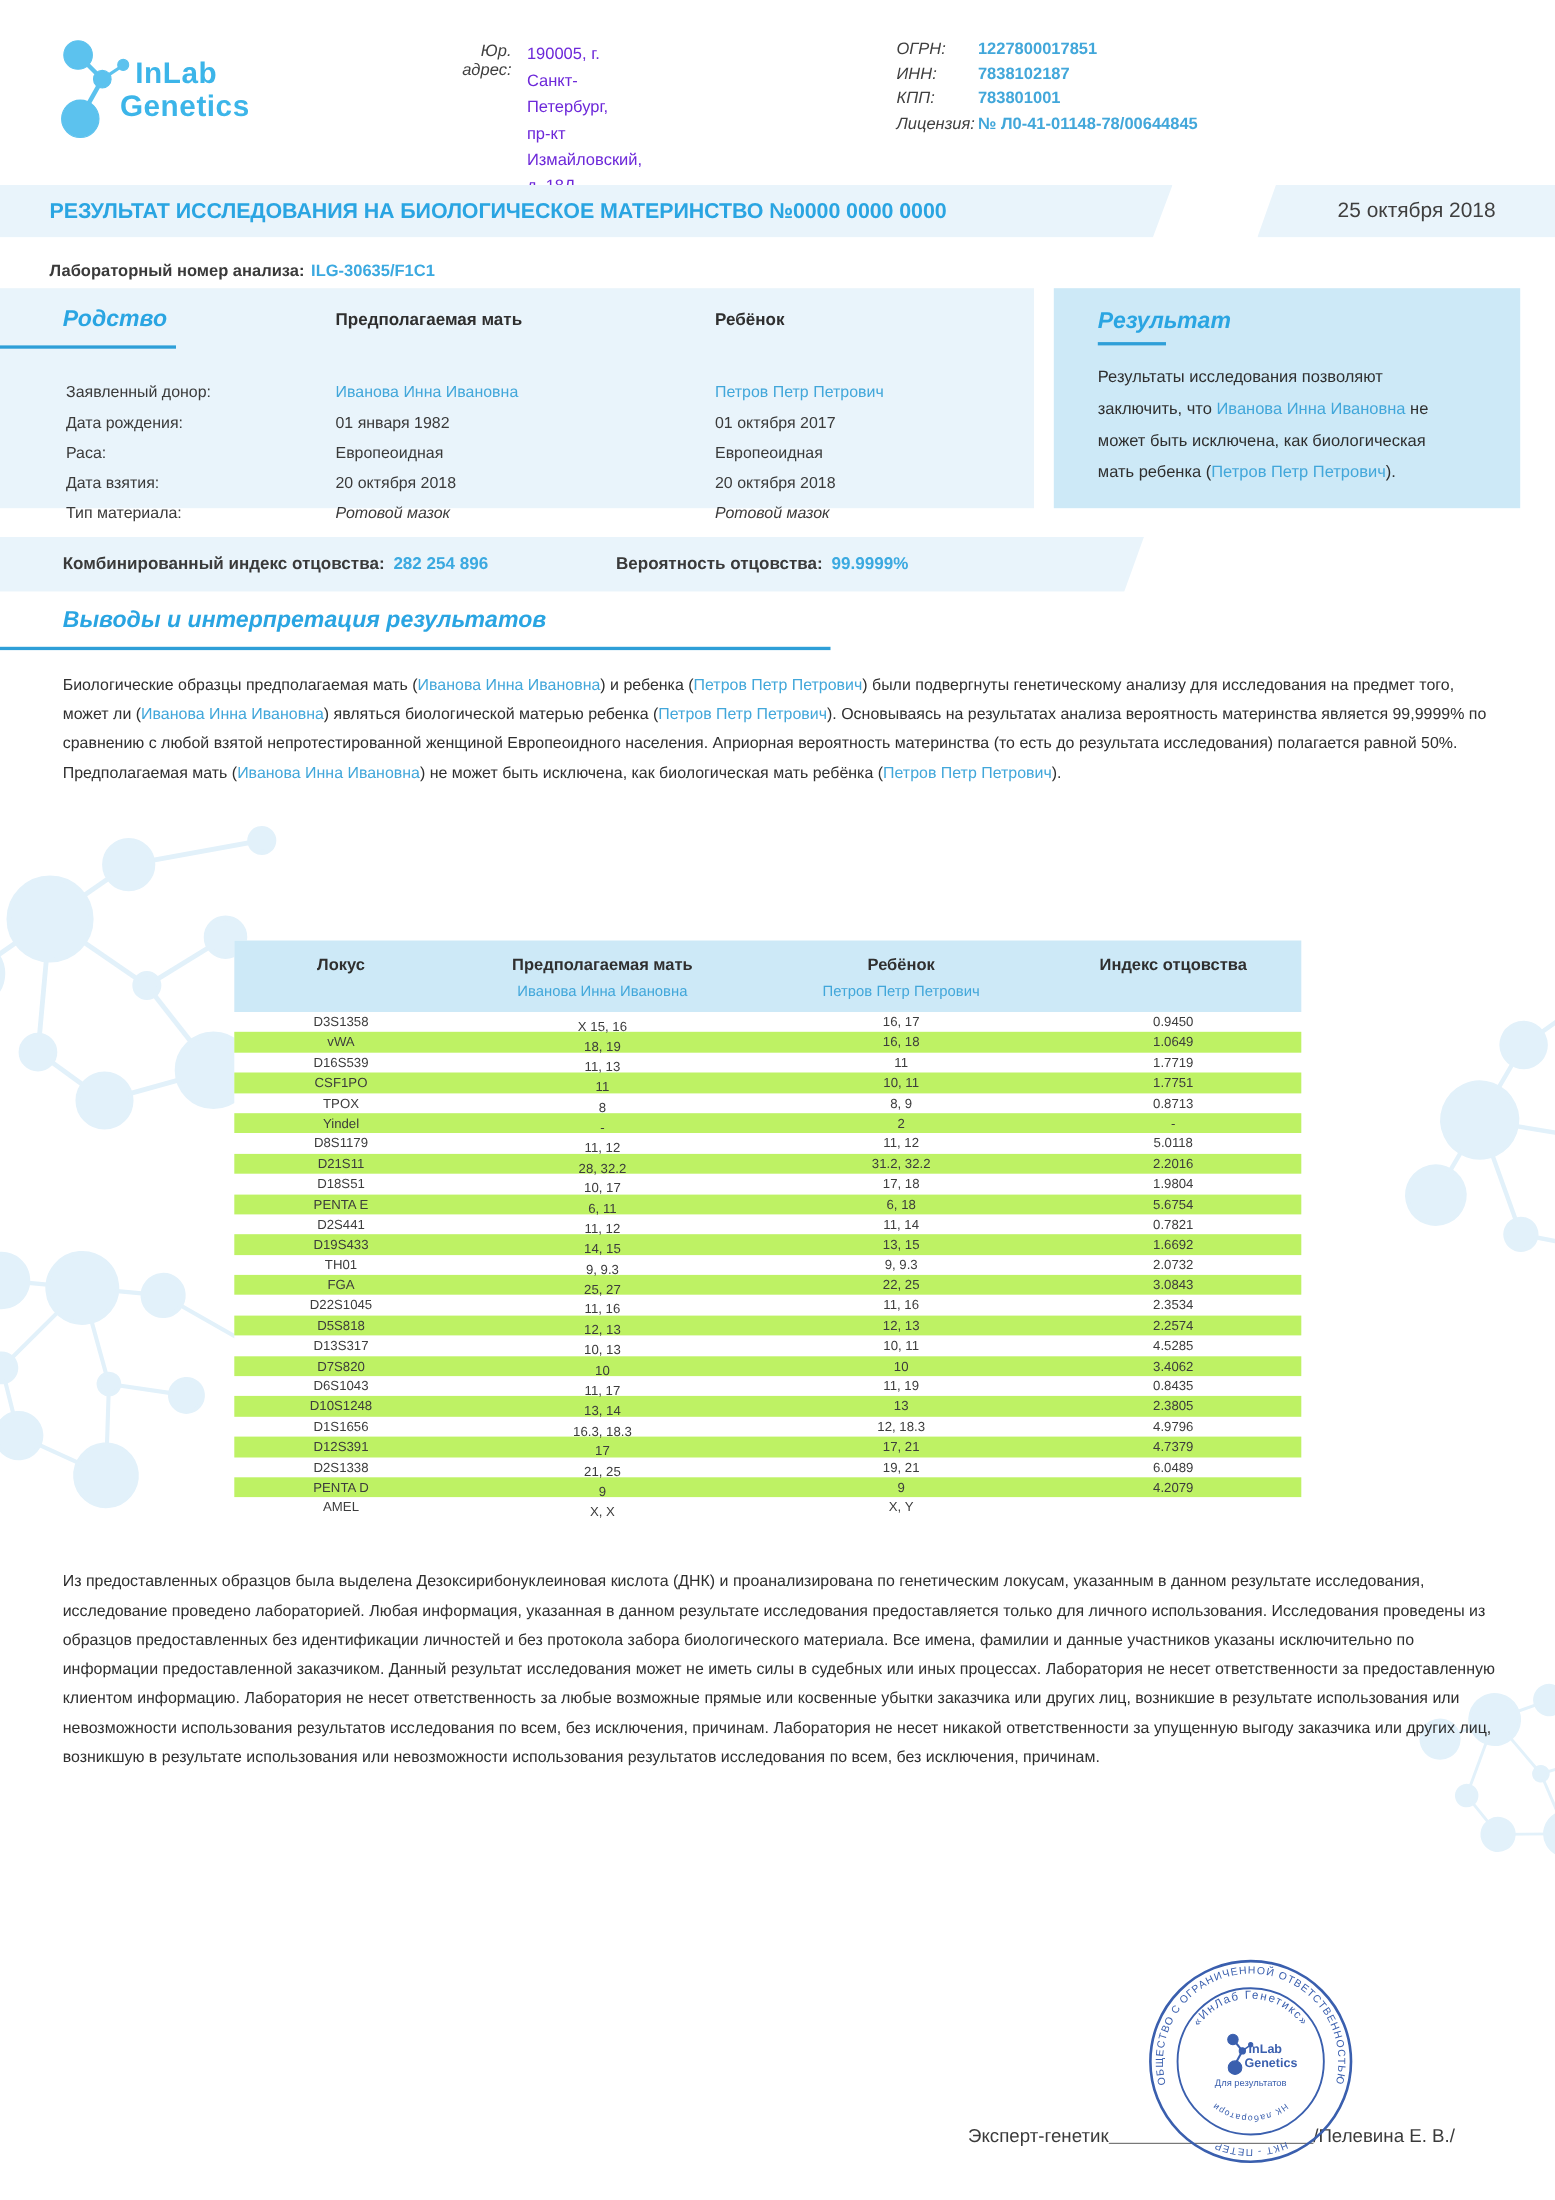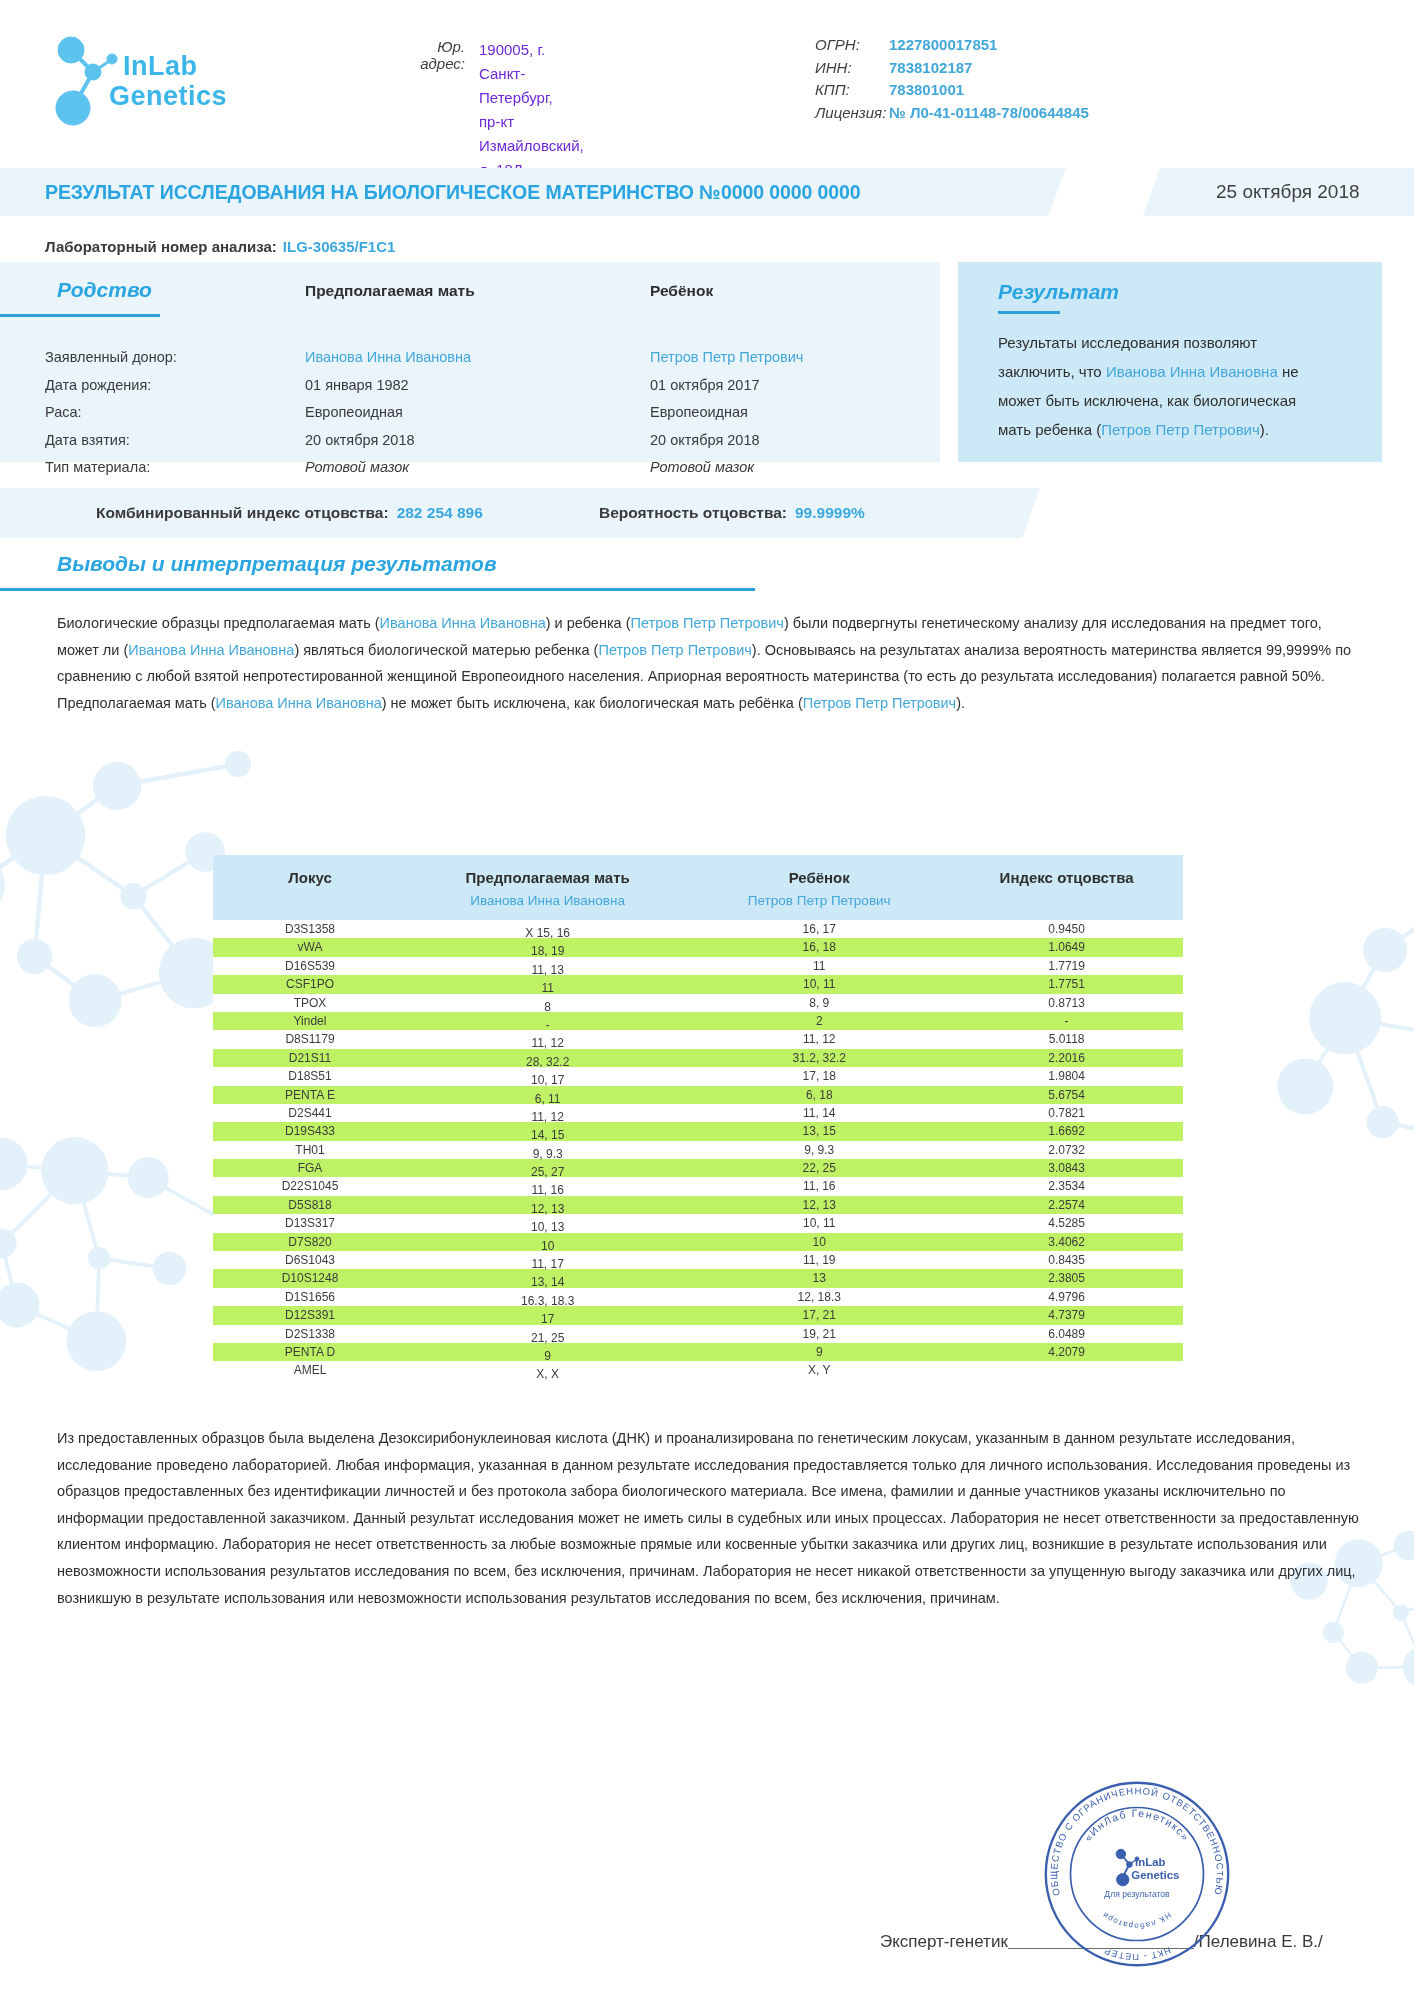--- a/index.html
+++ b/index.html
@@ -41,36 +41,36 @@
   .lab-row .value { color:#3ba9e0; margin-left:6px; }
 
   
   .kinship-panel { position:absolute; left:0; top:262px; width:940px; height:200px; background:#e9f4fb; z-index:1; }
   .sec-heading { font-size:21px; font-weight:bold; font-style:italic; color:#2aa5e2; }
   .kinship-heading { position:absolute; left:57px; top:16px; }
   .kinship-underline { position:absolute; left:0; top:52px; width:160px; height:3px; background:#2e9fd8; }
   .col-head { position:absolute; top:20px; font-size:15.5px; font-weight:bold; color:#2f2f2f; }
   .col-mother { left:305px; } .col-child { left:650px; }
   .k-row { position:absolute; left:0; width:100%; font-size:14.5px; color:#3a3a3a; }
-  .k-row .k-label { position:absolute; left:45px;text-align:right; }
+  .k-row .k-label { position:absolute; left:60px;text-align:right; }
   .k-row .k-mother { position:absolute; left:305px; }
   .k-row .k-child { position:absolute; left:650px; }
   .accent { color:#42a7da; }
   .it { font-style:italic; }
 
   .result-box { position:absolute; left:958px; top:262px; width:424px; height:200px; background:#cde9f7;
     padding:18px 60px 0 40px; z-index:1; }
   .result-heading { display:inline-block; }
   .result-underline { width:62px; height:3px; background:#2e9fd8; margin:7px 0 14px 0; }
   .result-text { font-size:15px; line-height:29px; color:#2f2f2f; }
 
   
   .index-band { position:absolute; left:0; top:488px; width:1040px; height:50px; background:#e9f4fb; z-index:1;
     clip-path:polygon(0 0, 1040px 0, 1022px 50px, 0 50px); font-size:15.5px; font-weight:bold; }
-  .index-band .grp { position:absolute; top:0; line-height:50px;margin-left:39px; }
+  .index-band .grp { position:absolute; top:0; line-height:50px; }
   .grp-cpi { left:57px; } .grp-prob { left:560px; }
   .index-band .value { color:#3ba9e0; margin-left:8px; }
 
   
   .concl-heading { position:absolute; left:57px; top:552px; z-index:1; }
   .concl-underline { position:absolute; left:0; top:588px; width:755px; height:3px; background:#2e9fd8; z-index:1; }
   .concl-text { position:absolute; left:57px; top:610px; width:1305px; font-size:14.5px; line-height:26.5px;
     color:#2f2f2f; z-index:1; }
 
   

